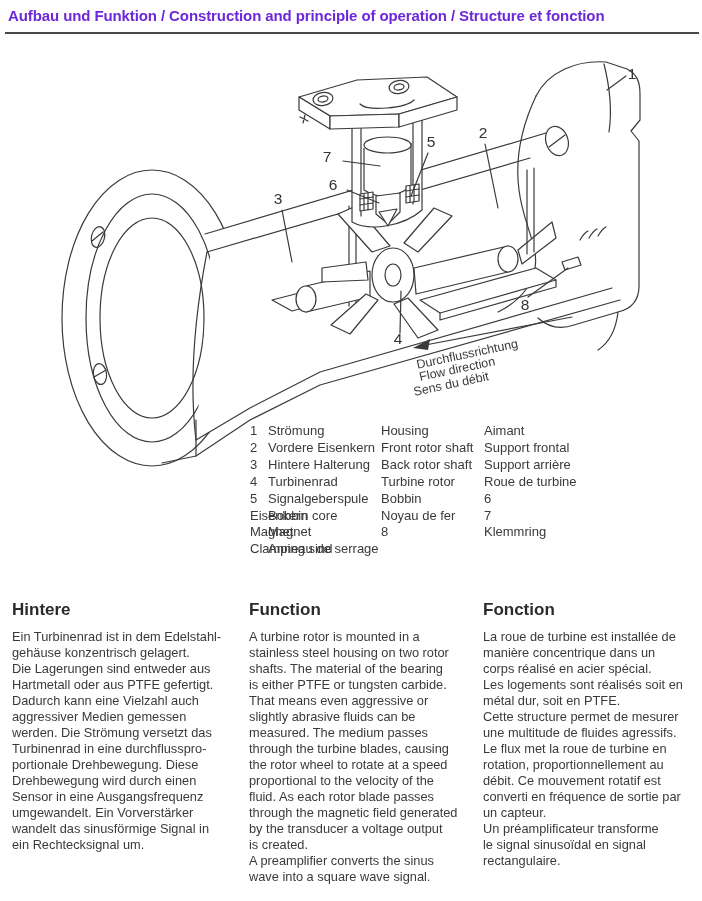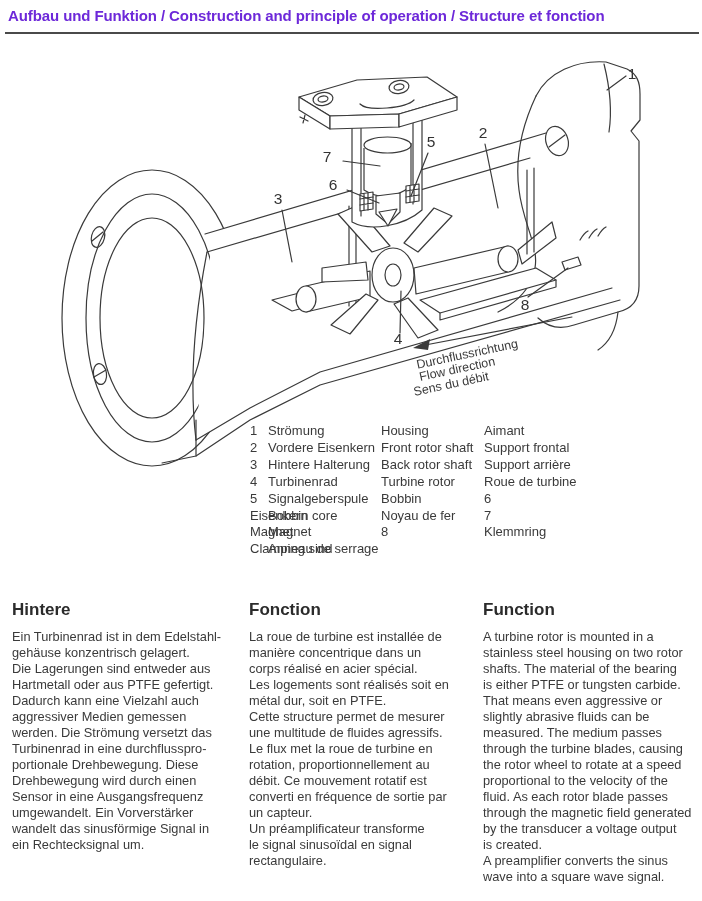--- a/index.html
+++ b/index.html
@@ -215,49 +215,49 @@
 werden. Die Strömung versetzt das
 Turbinenrad in eine durchflusspro-
 portionale Drehbewegung. Diese
 Drehbewegung wird durch einen
 Sensor in eine Ausgangsfrequenz
 umgewandelt. Ein Vorverstärker
 wandelt das sinusförmige Signal in
 ein Rechtecksignal um.</p>
   </div>
   <div>
-    <h2>Fonction</h2>
-    <p>La roue de turbine est installée de
-manière concentrique dans un
-corps réalisé en acier spécial.
-Les logements sont réalisés soit en
-métal dur, soit en PTFE.
-Cette structure permet de mesurer
-une multitude de fluides agressifs.
-Le flux met la roue de turbine en
-rotation, proportionnellement au
-débit. Ce mouvement rotatif est
-converti en fréquence de sortie par
-un capteur.
-Un préamplificateur transforme
-le signal sinusoïdal en signal
-rectangulaire.</p>
-  </div>
-  <div>
     <h2>Function</h2>
     <p>A turbine rotor is mounted in a
 stainless steel housing on two rotor
 shafts. The material of the bearing
 is either PTFE or tungsten carbide.
 That means even aggressive or
 slightly abrasive fluids can be
 measured. The medium passes
 through the turbine blades, causing
 the rotor wheel to rotate at a speed
 proportional to the velocity of the
 fluid. As each rotor blade passes
 through the magnetic field generated
 by the transducer a voltage output
 is created.
 A preamplifier converts the sinus
 wave into a square wave signal.</p>
   </div>
+  <div>
+    <h2>Fonction</h2>
+    <p>La roue de turbine est installée de
+manière concentrique dans un
+corps réalisé en acier spécial.
+Les logements sont réalisés soit en
+métal dur, soit en PTFE.
+Cette structure permet de mesurer
+une multitude de fluides agressifs.
+Le flux met la roue de turbine en
+rotation, proportionnellement au
+débit. Ce mouvement rotatif est
+converti en fréquence de sortie par
+un capteur.
+Un préamplificateur transforme
+le signal sinusoïdal en signal
+rectangulaire.</p>
+  </div>
 </div>
 
 </body></html>

